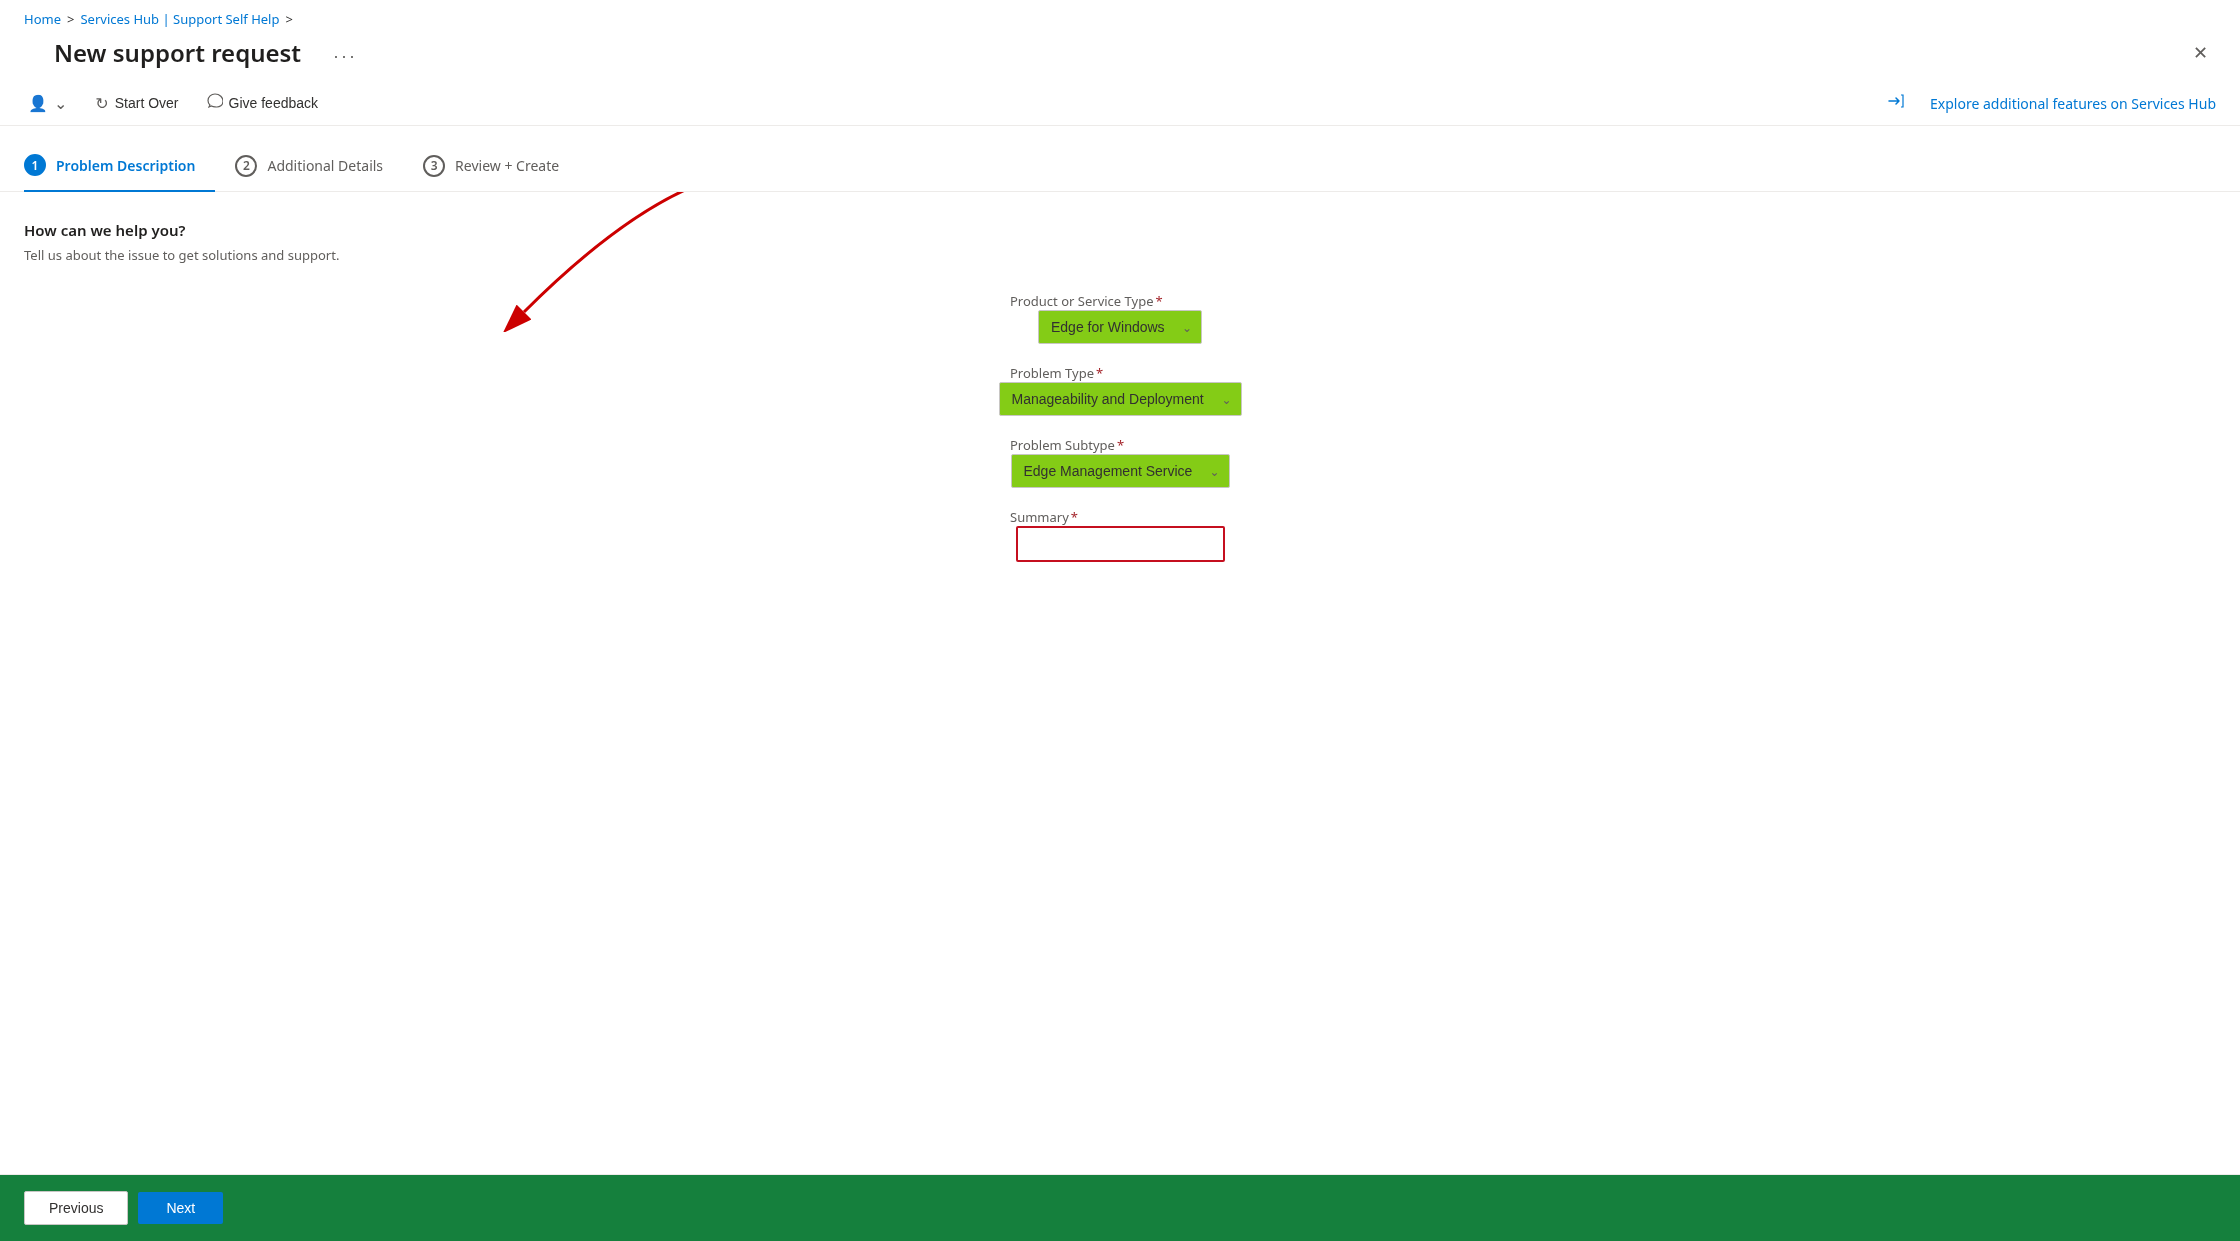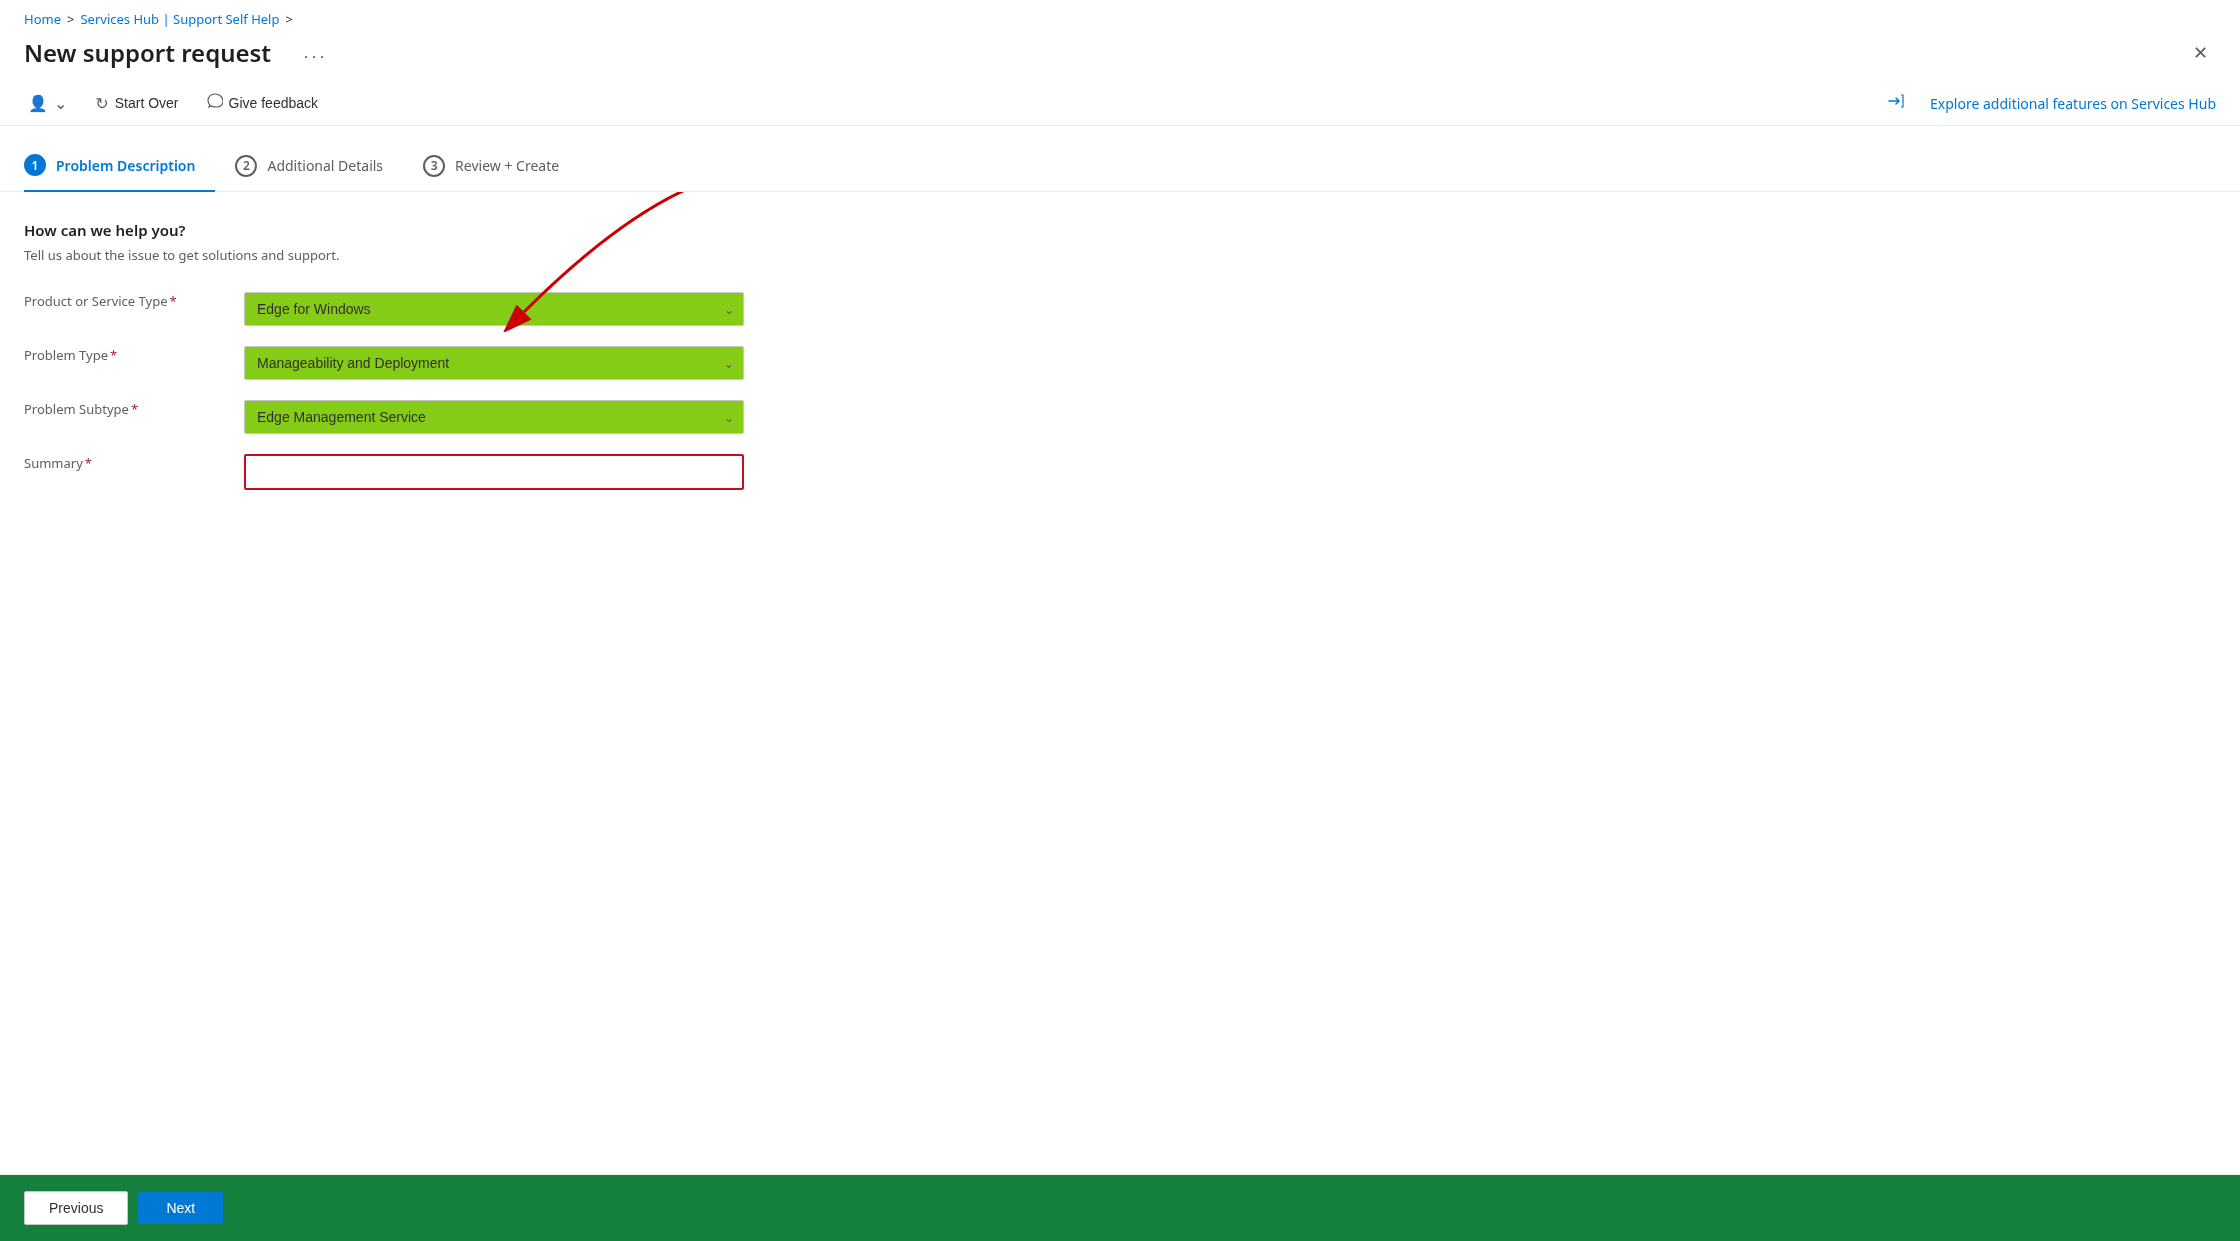--- a/index.html
+++ b/index.html
@@ -30,20 +30,21 @@
     .page-header {
       padding: 4px 24px 12px 24px;
       display: flex;
       align-items: center;
       justify-content: space-between;
     }
     .page-title-row {
       display: flex;
       align-items: flex-end;
       gap: 26px;
+      margin-left: 30px;
     }
     .page-title {
       font-size: 24px;
       font-weight: 600;
       color: #201f1e;
     }
     .ellipsis-btn {
       cursor: pointer;
       color: #605e5c;
       font-size: 18px;
@@ -163,22 +164,23 @@
     }
     .section-subtitle {
       font-size: 13px;
       color: #605e5c;
       margin-bottom: 28px;
     }
 
     
     .form-row {
       display: flex;
-      align-items: flex-start;
+      align-items: center;
       margin-bottom: 20px;
+      flex-direction: column;
     }
     .form-label {
       width: 220px;
       min-width: 220px;
       font-size: 13px;
       color: #605e5c;
     }
     .form-label .required {
       color: #a4262c;
       margin-left: 2px;

